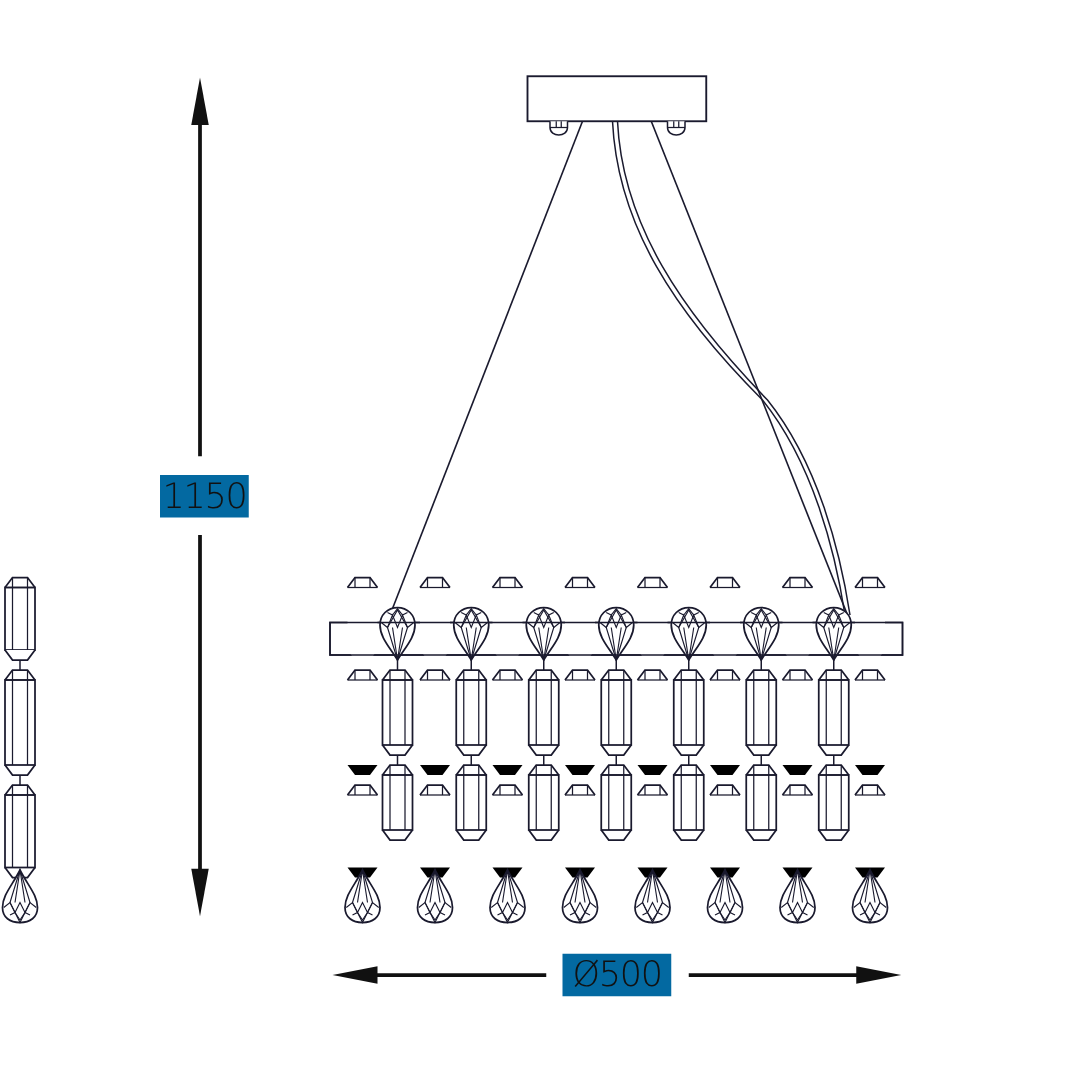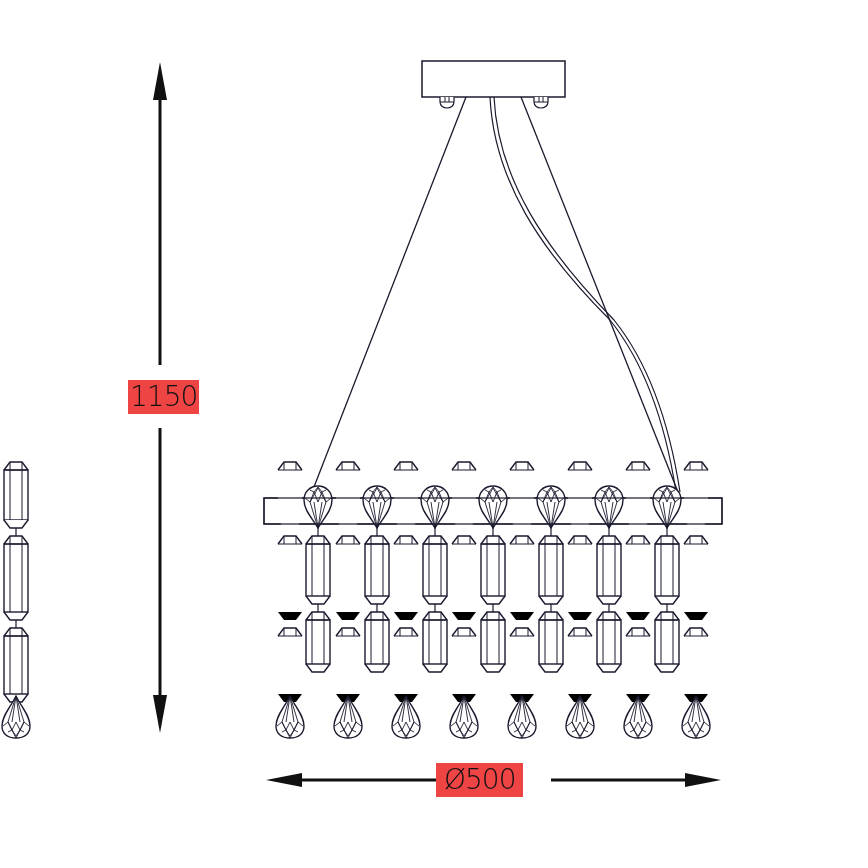--- a/index.html
+++ b/index.html
@@ -1,20 +1,20 @@
 <!DOCTYPE html>
 <html><head>
 <meta charset="utf-8">
 <style>
   html, body { margin: 0; padding: 0; background: #ffffff; }
   body { width: 868px; height: 868px; position: relative; overflow: hidden; font-family: "DejaVu Sans", sans-serif; }
   #stage { position: absolute; left: 0; top: 0; width: 868px; height: 868px; }
-  .dim-label { position: absolute; font-family: "DejaVu Sans", sans-serif; font-weight: 300; color: #111111; background: #ef4444; letter-spacing: -1px; }
+  .dim-label { position: absolute; font-family: "DejaVu Sans", sans-serif; font-weight: 300; color: #111111; background: #0369a1; letter-spacing: -1px; }
   #height-label { left: 128px; top: 380px; font-size: 28px; line-height: 34px; padding: 0 2px; }
-  #width-label { left: 436px; top: 763px; font-size: 28px; line-height: 34px; padding: 0 8px; text-align: right; }
+  #width-label { left: 450px; top: 763px; font-size: 28px; line-height: 34px; padding: 0 8px; text-align: right; }
 </style>
 </head>
 <body>
 
 <div id="stage">
 <svg width="868" height="868" viewBox="0 0 868 868" xmlns="http://www.w3.org/2000/svg">
   <defs>
 
     <g id="prism-top">
       <path d="M4,8 L10,0 L22,0 L28,8" fill="none" stroke="#1a1a2e" stroke-width="1.4"></path>

